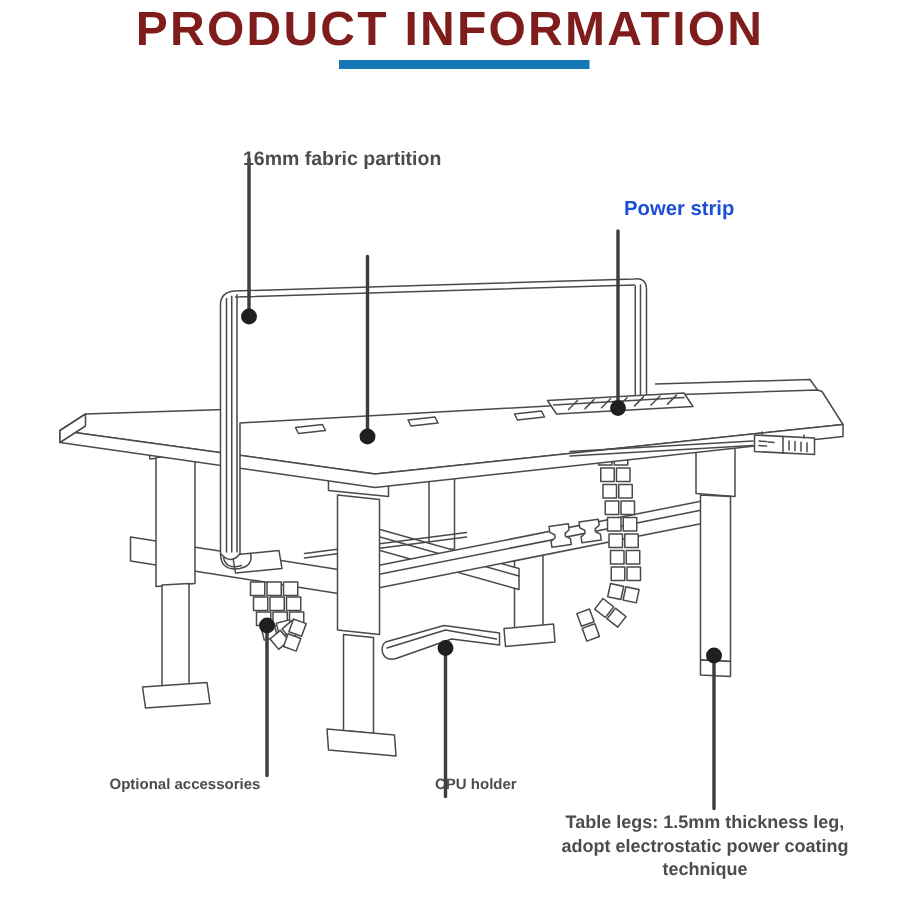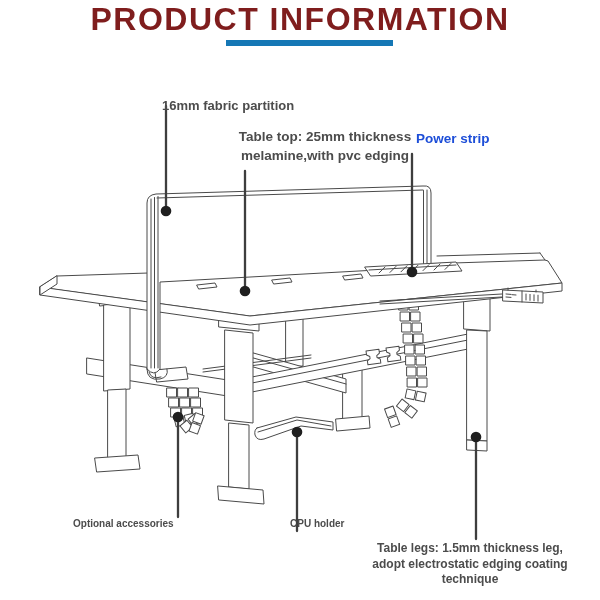--- a/index.html
+++ b/index.html
@@ -157,29 +157,25 @@
       <circle cx="245" cy="291" r="5.3"></circle>
       <circle cx="412" cy="272" r="5.3"></circle>
       <circle cx="178" cy="417" r="5.3"></circle>
       <circle cx="297" cy="432" r="5.3"></circle>
       <circle cx="476" cy="437" r="5.3"></circle>
     </g>
   </svg>
 
   <div class="lbl lbl-partition" style="color: rgb(76, 76, 76);">16mm fabric partition</div>
 
-  <div class="lbl lbl-tabletop" style="color: rgb(76, 76, 76);">
-    <span>Table top: 25mm thickness</span><br>
-    <span>melamine,with pvc edging</span>
-  </div>
 
   <div class="lbl lbl-power" style="color: #1d4ed8;">Power strip</div>
 
   <div class="lbl lbl-optional" style="color: rgb(76, 76, 76);">Optional accessories</div>
 
   <div class="lbl lbl-cpu" style="color: rgb(76, 76, 76);">CPU holder</div>
 
   <div class="lbl lbl-legs" style="color: rgb(76, 76, 76);">
     <span>Table legs: 1.5mm thickness leg,</span><br>
-    <span>adopt electrostatic edging coating technique</span>
+    <span>adopt electrostatic power coating technique</span>
   </div>
 
 </div>
 
 </body></html>

